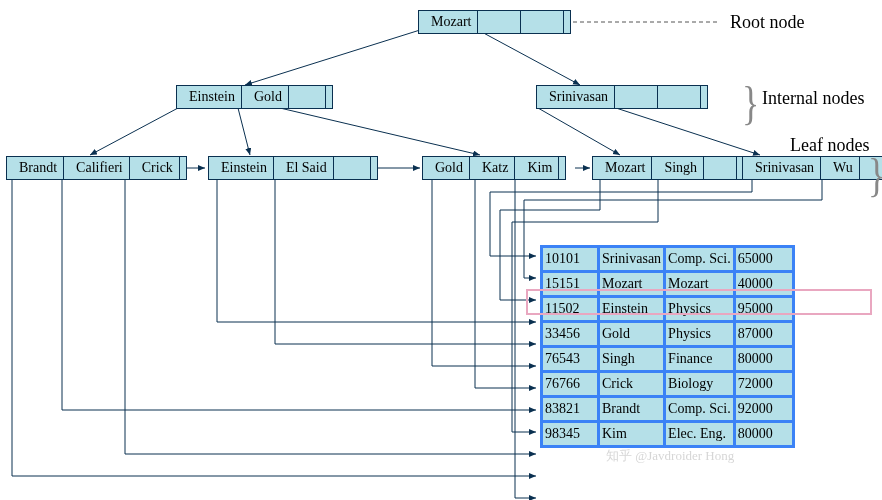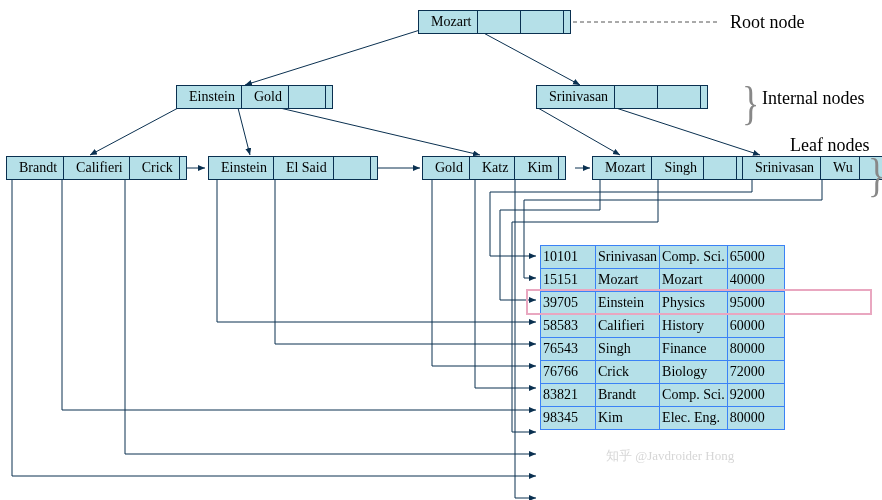--- a/index.html
+++ b/index.html
@@ -2,21 +2,21 @@
 <html><head>
 <meta charset="utf-8">
 <style>
   body { margin:0; font-family:"Times New Roman",serif; background:#fff; width:882px; height:500px; position:relative; overflow:hidden }
   svg { position:absolute; top:0; left:0; z-index:1 }
   .node { position:absolute; display:flex; border:1px solid #0a3050; background:#b5e0e8; z-index:2 }
   .cell { border-right:1px solid #0a3050; padding:2px 6px; font-size:14px; min-height:18px; line-height:18px; white-space:nowrap }
   .ptr { width:6px; background:#b5e0e8 }
   .cell:last-child { border-right:none }
   .tbl { position:absolute; left:540px; top:245px; border:1px solid #0a3050; border-collapse:collapse; z-index:2 }
-  .tbl td { border:1px solid #3b82f6; background:#b5e0e8; font-size:14px; padding:2px 2px; text-align:left; height:18px }
+  .tbl td { border:3px solid #3b82f6; background:#b5e0e8; font-size:14px; padding:2px 2px; text-align:left; height:18px }
   .tbl td:first-child { width:50px }
   .tbl td:last-child{text-align:left;width:52px}
   .lbl { position:absolute; font-size:18px; z-index:2 }
   .brace { position:absolute; font-size:36px; color:#888; z-index:2; transform:scaleY(1.3) }
   .hl { position:absolute; border:2px solid #e9a7c0; z-index:3; pointer-events:none }
   .wm{position:absolute;color:#bbb;font-size:13px;z-index:4;opacity:.6}
 </style>
 </head>
 <body>
 
@@ -150,30 +150,30 @@
         <td>Comp. Sci.</td>
         <td>65000</td>
       </tr>
       <tr>
         <td>15151</td>
         <td>Mozart</td>
         <td>Mozart</td>
         <td>40000</td>
       </tr>
       <tr>
-        <td>39705</td>
+        <td>11502</td>
         <td>Einstein</td>
         <td>Physics</td>
         <td>95000</td>
       </tr>
       <tr>
-        <td>58583</td>
-        <td>Califieri</td>
-        <td>History</td>
-        <td>60000</td>
+        <td>33456</td>
+        <td>Gold</td>
+        <td>Physics</td>
+        <td>87000</td>
       </tr>
       <tr>
         <td>76543</td>
         <td>Singh</td>
         <td>Finance</td>
         <td>80000</td>
       </tr>
       <tr>
         <td>76766</td>
         <td>Crick</td>

